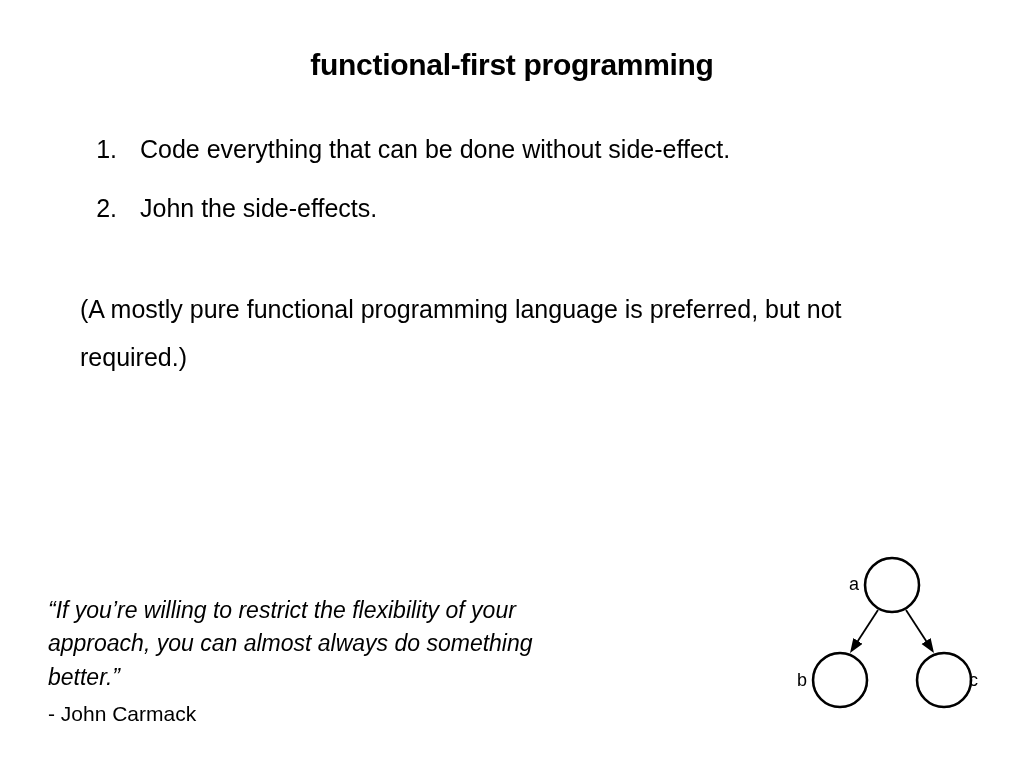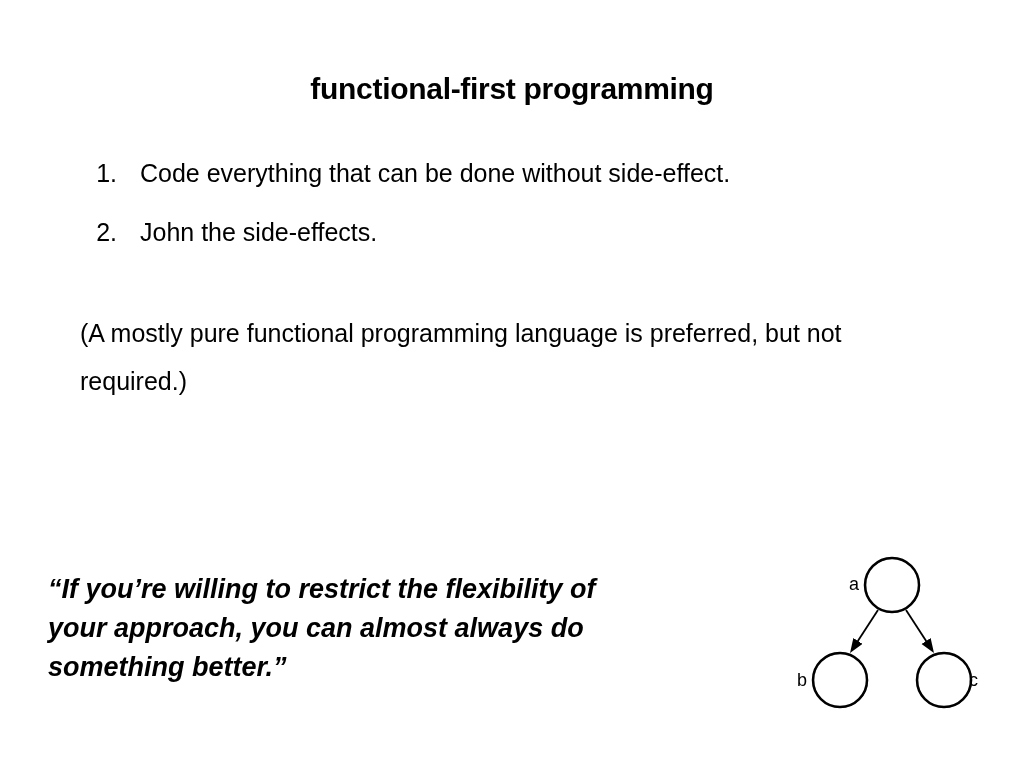--- a/index.html
+++ b/index.html
@@ -13,21 +13,21 @@
       background: #ffffff;
       font-family: "Helvetica Neue", Helvetica, Arial, sans-serif;
       color: #000000;
       position: relative;
       overflow: hidden;
     }
     .slide-title {
       text-align: center;
       font-size: 30px;
       font-weight: 700;
-      padding-top: 72px;
+      padding-top: 48px;
       letter-spacing: -0.3px;
     }
     .content {
       padding-left: 80px;
       padding-right: 96px;
       padding-top: 50px;
     }
     .points {
       list-style: decimal;
       list-style-position: outside;
@@ -46,25 +46,25 @@
       line-height: 1.9;
       margin-top: 60px;
     }
     .footer {
       position: absolute;
       left: 48px;
       bottom: 42px;
       width: 560px;
     }
     .quote {
-      font-size: 27px;
-      font-weight: 700;
+      font-size: 23px;
+      font-weight: 400;
       font-style: italic;
       line-height: 1.45;
-      margin-bottom: 39px;
+      margin-bottom: 8px;
     }
     .attribution {
       font-size: 21px;
       font-weight: 300;
       font-style: normal;
     }
     .diagram {
       position: absolute;
       right: 42px;
       bottom: 48px;
@@ -81,20 +81,21 @@
 <div class="content">
   <ol class="points">
     <li>Code everything that can be done without side-effect.</li>
     <li>John the side-effects.</li>
   </ol>
   <p class="note">(A mostly pure functional programming language is preferred, but not required.)</p>
 </div>
 
 <div class="footer">
   <p class="quote">“If you’re willing to restrict the flexibility of your approach, you can almost always do something better.”</p>
+  <p class="attribution">- John Carmack</p>
 </div>
 
 <div class="diagram">
   <svg width="220" height="170" viewBox="0 0 220 170">
     <defs>
       <marker id="arrowhead" markerWidth="10" markerHeight="10" refX="6" refY="3" orient="auto" markerUnits="strokeWidth">
         <path d="M0,0 L0,6 L8,3 z" fill="#000"></path>
       </marker>
     </defs>
 

